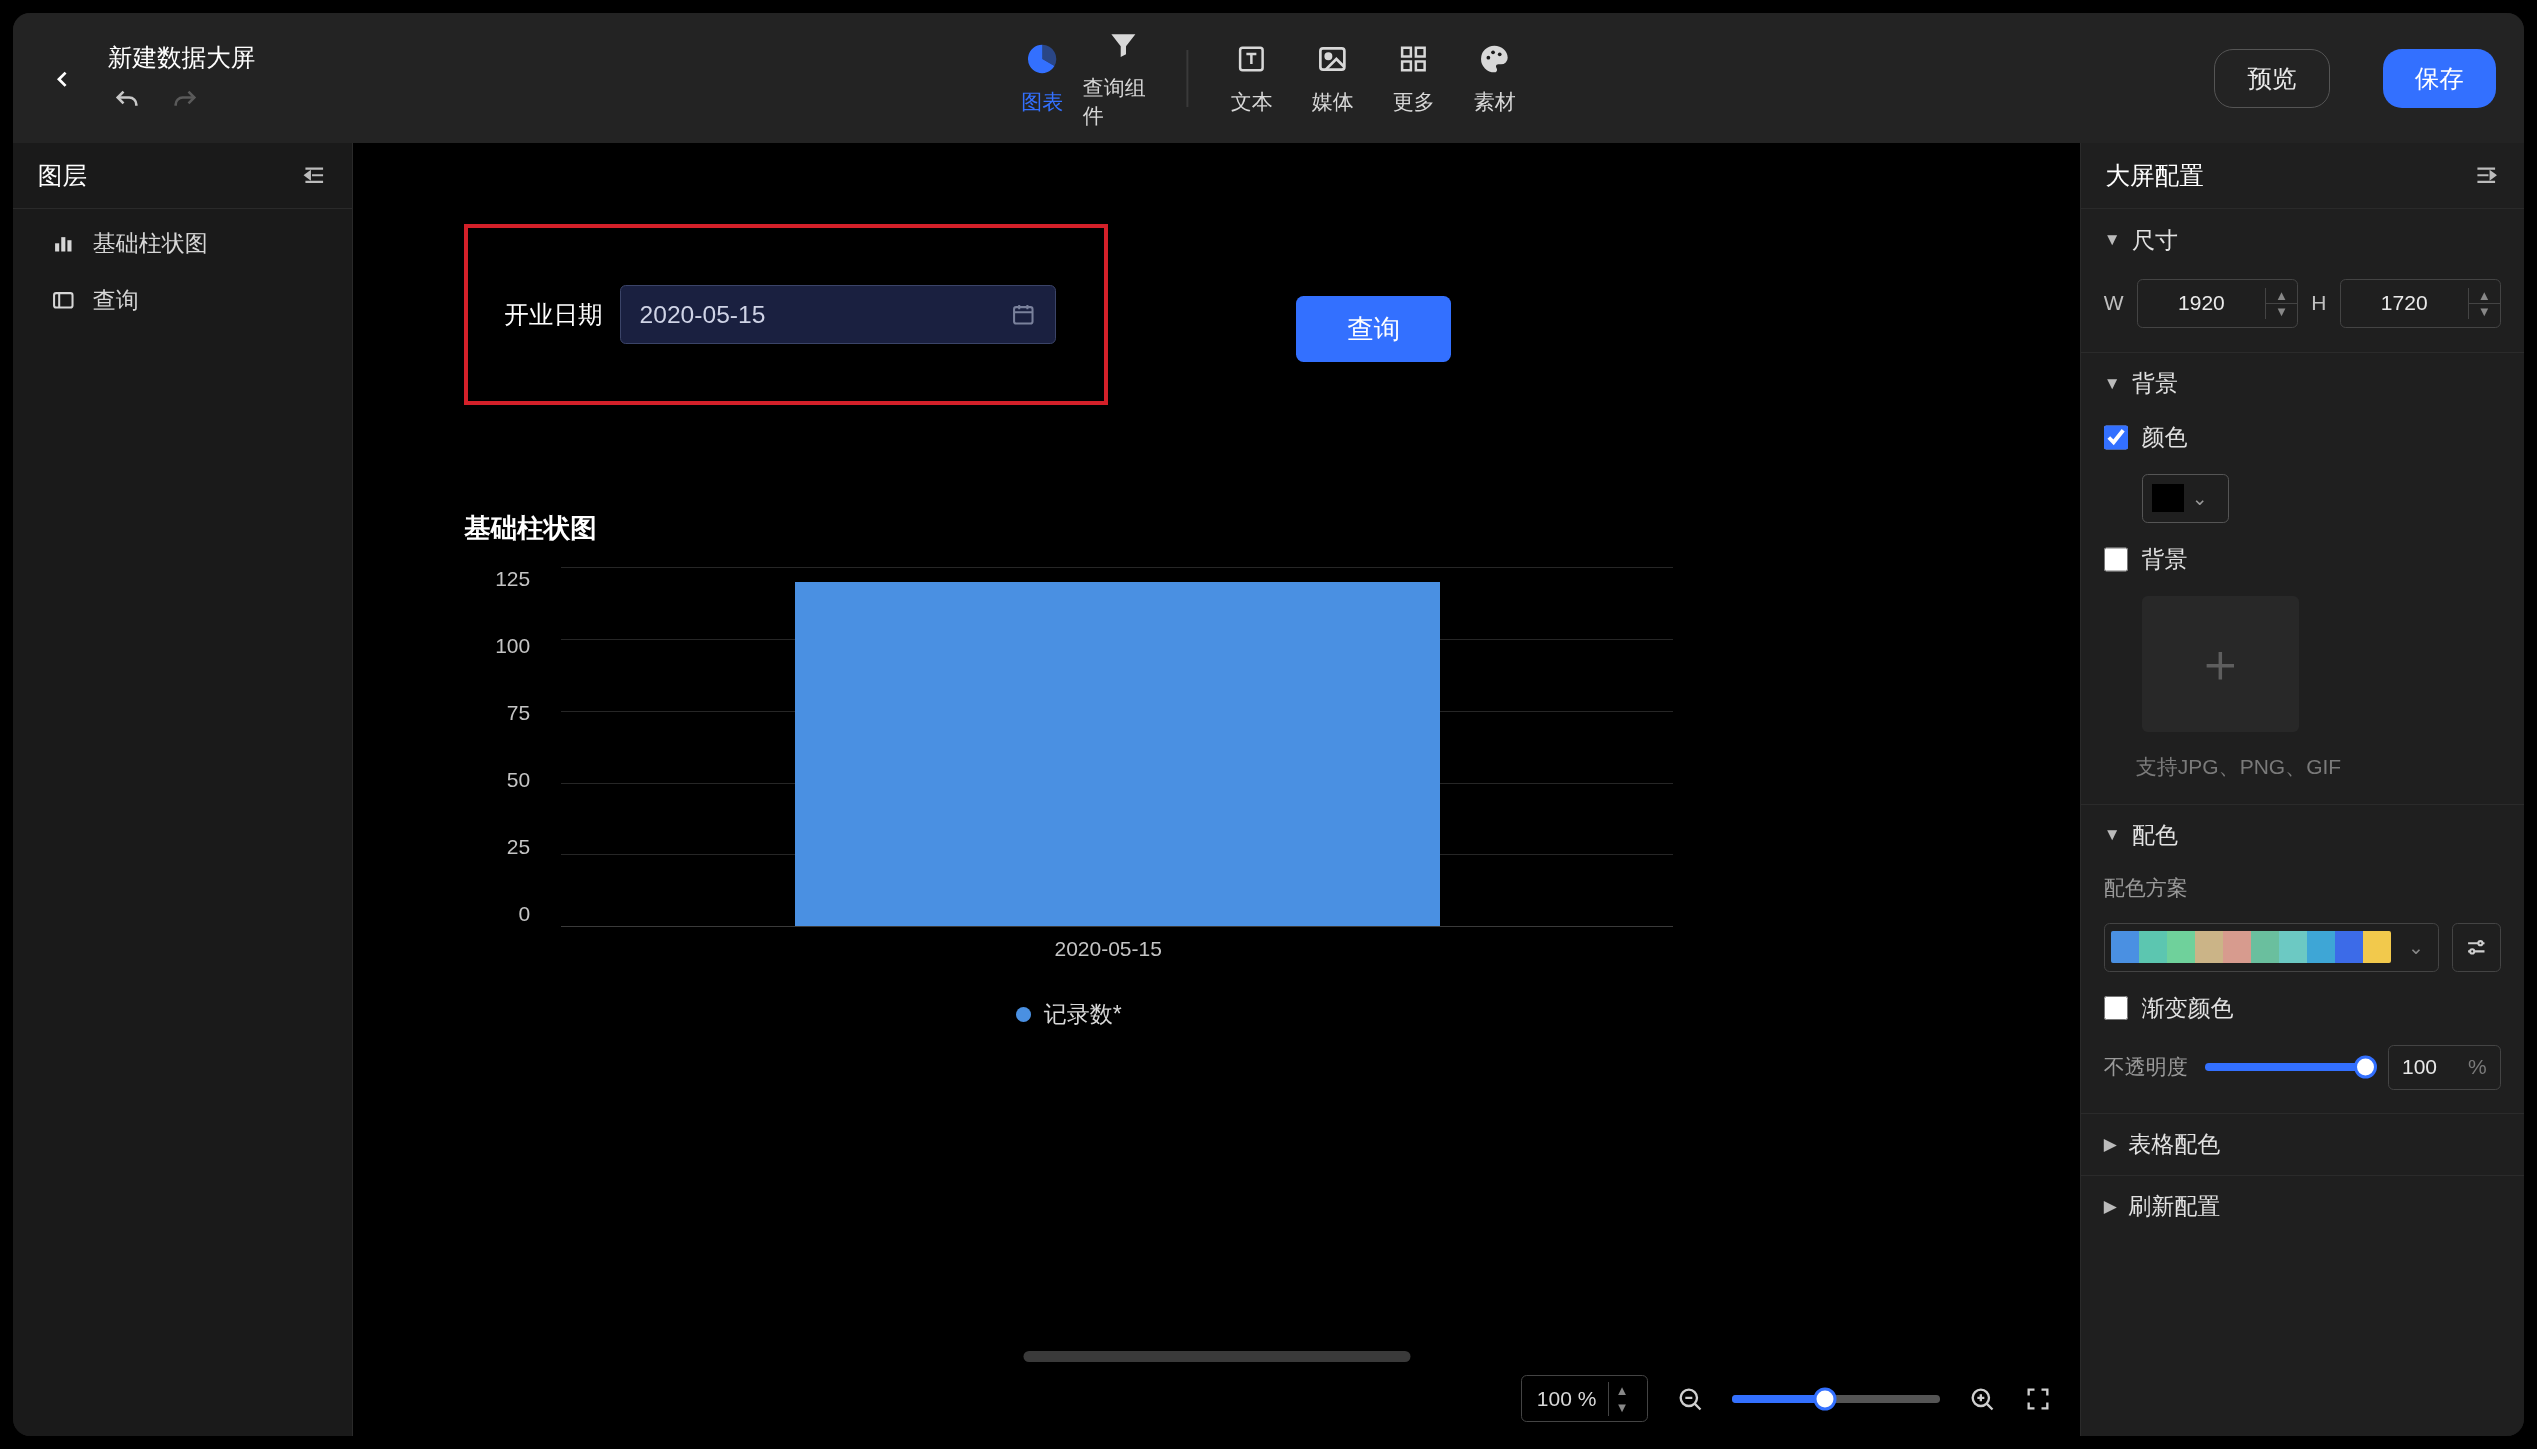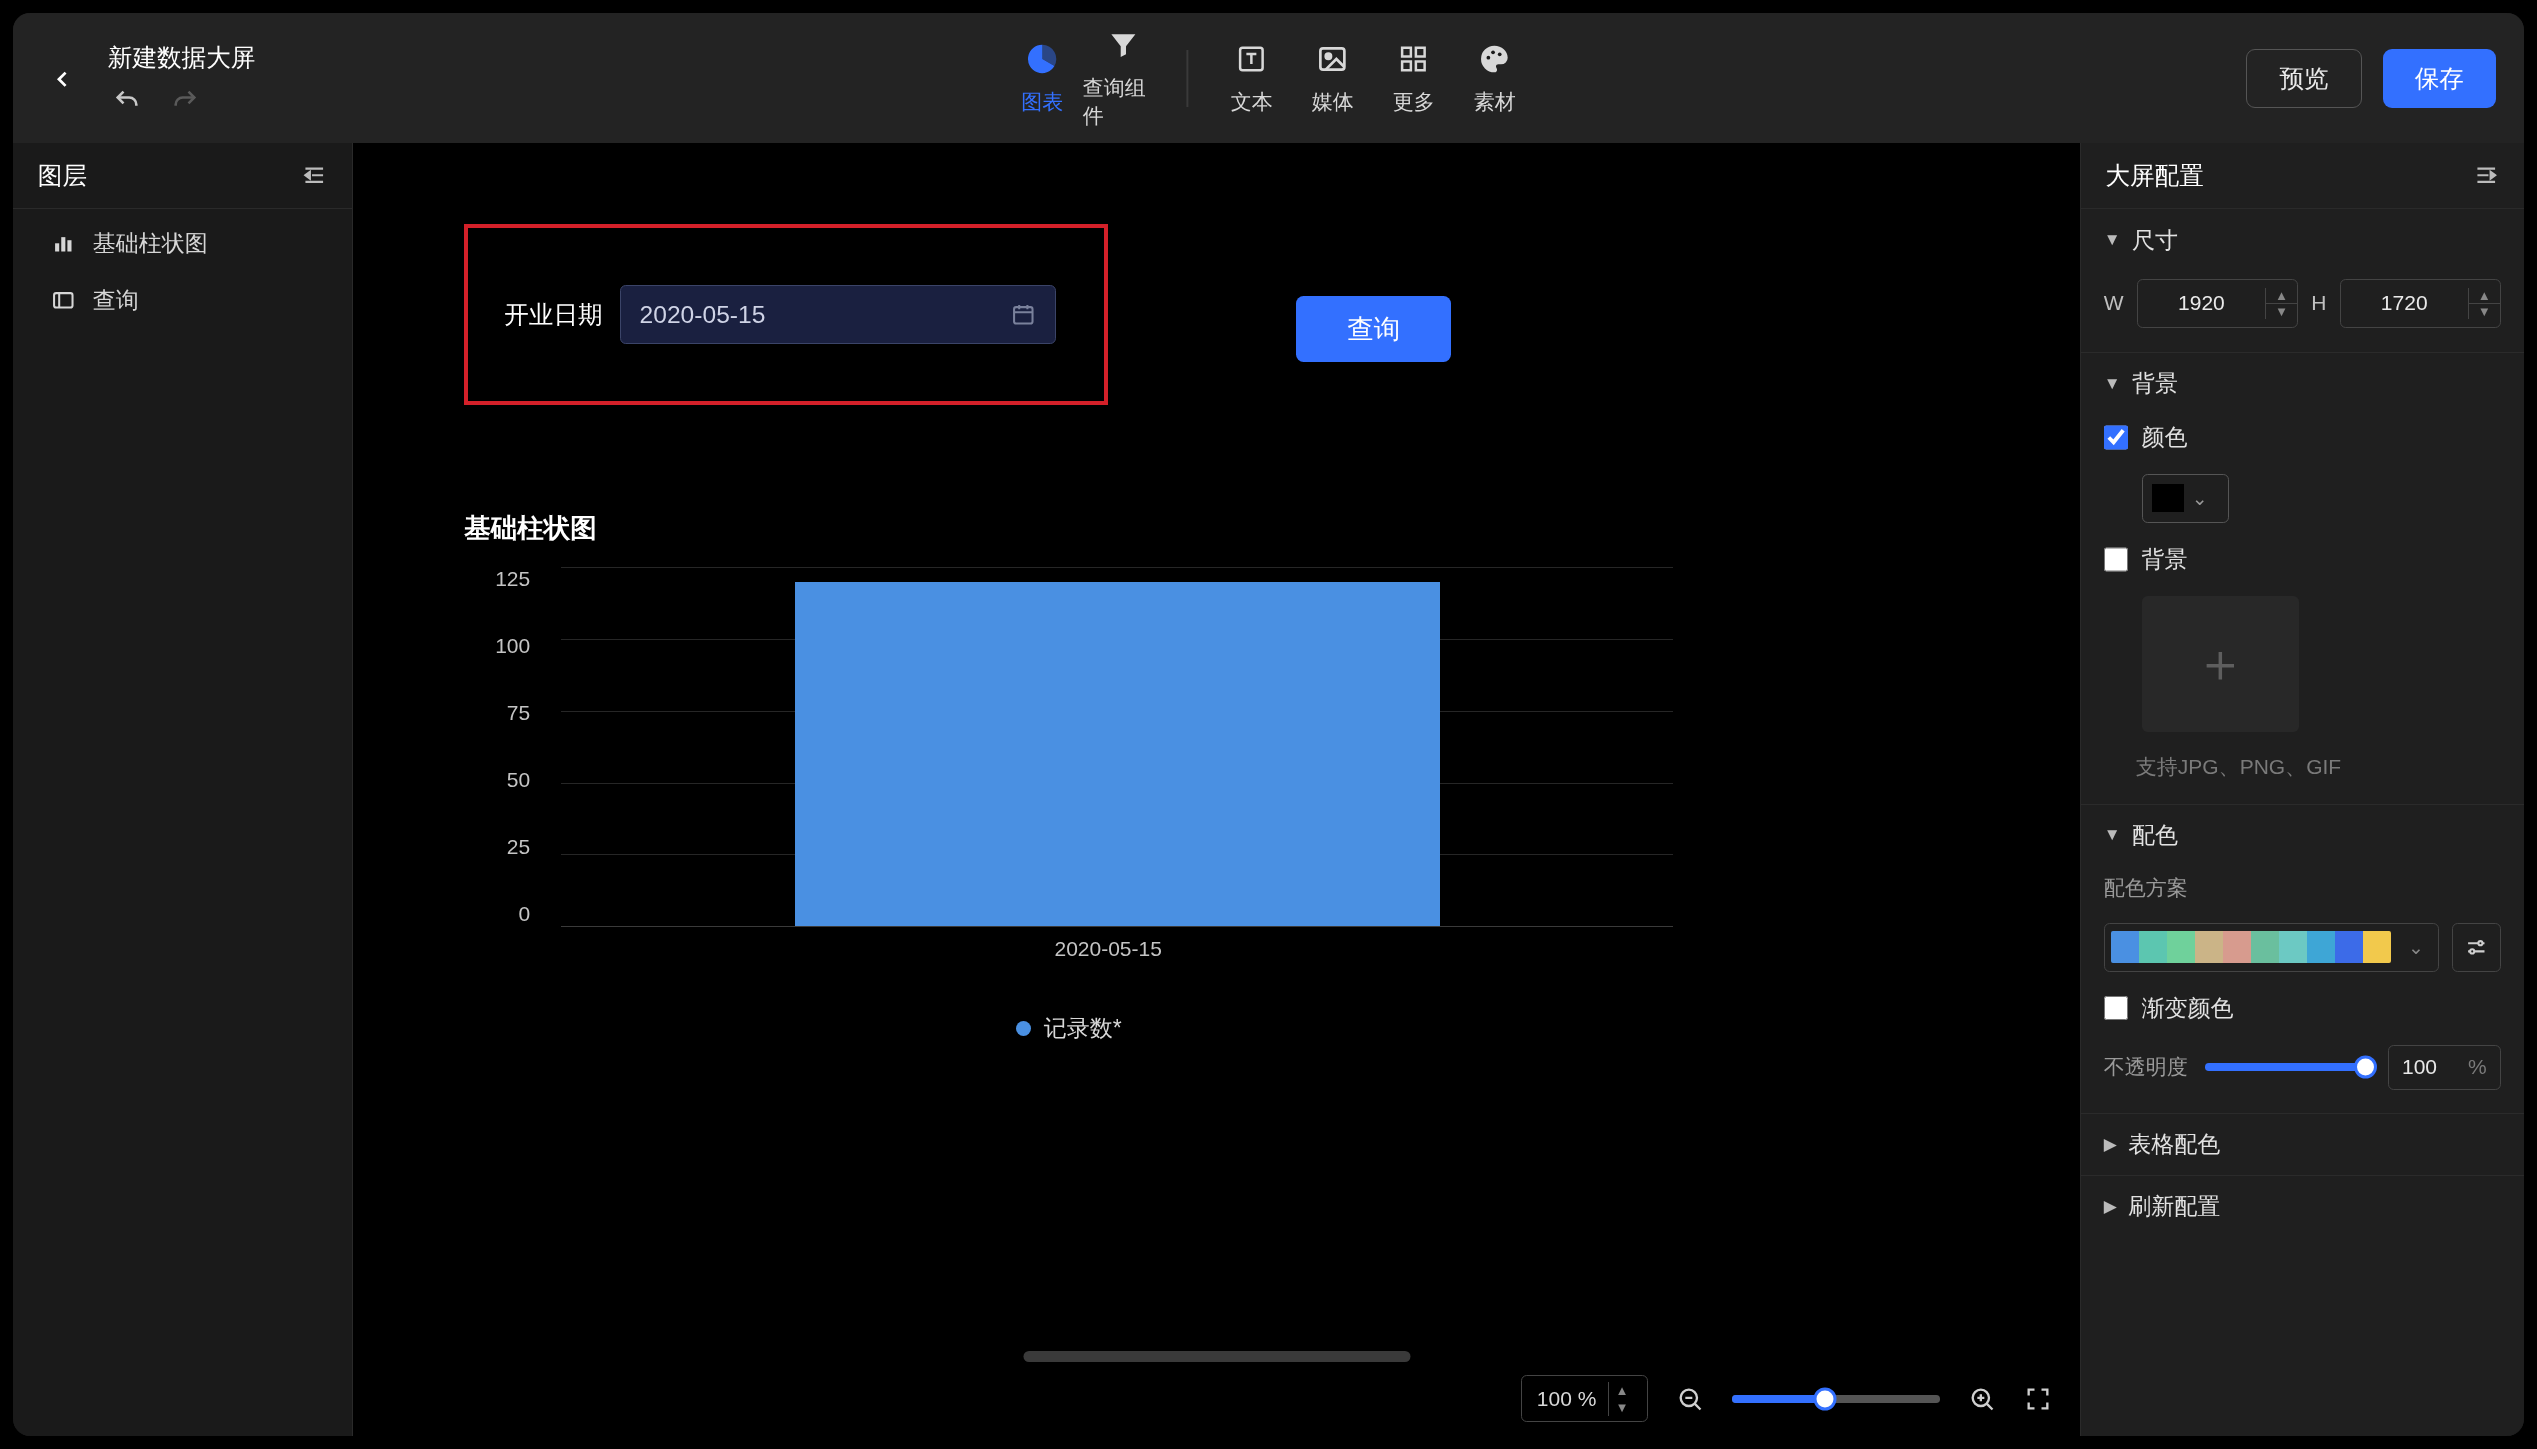--- a/index.html
+++ b/index.html
@@ -87,25 +87,26 @@
 
   .topbar-right {
     margin-left: auto;
     display: flex;
     gap: 21px;
     padding-right: 28px;
   }
   .btn {
     height: 59px;
     padding: 0 32px;
-    border-radius: 9px;
+    border-radius: 19px;
     font-size: 24.6px;
     display: flex; align-items: center; justify-content: center;
     cursor: pointer;
     user-select: none;
+    margin-left: 32px;
   }
   .btn-ghost { border: 1.9px solid #555; color: #eaeaea; }
   .btn-primary { background: #3370ff; color: #fff; }
 
   
   .body {
     flex: 1 1 auto;
     display: flex;
     min-height: 0;
   }
@@ -246,21 +247,21 @@
   }
   .x-axis {
     margin-left: 79px;
     display: flex;
     justify-content: center;
     margin-top: 11.3px;
     font-size: 21px;
     color: #c4c4c4;
   }
   .legend {
-    margin-top: 52px;
+    margin-top: 38px;
     display: flex;
     justify-content: center;
     align-items: center;
     gap: 13.2px;
     color: #d8d8d8;
     font-size: 23px;
   }
   .legend .dot {
     width: 15px; height: 15px; border-radius: 50%;
     background: #4a90e2;

